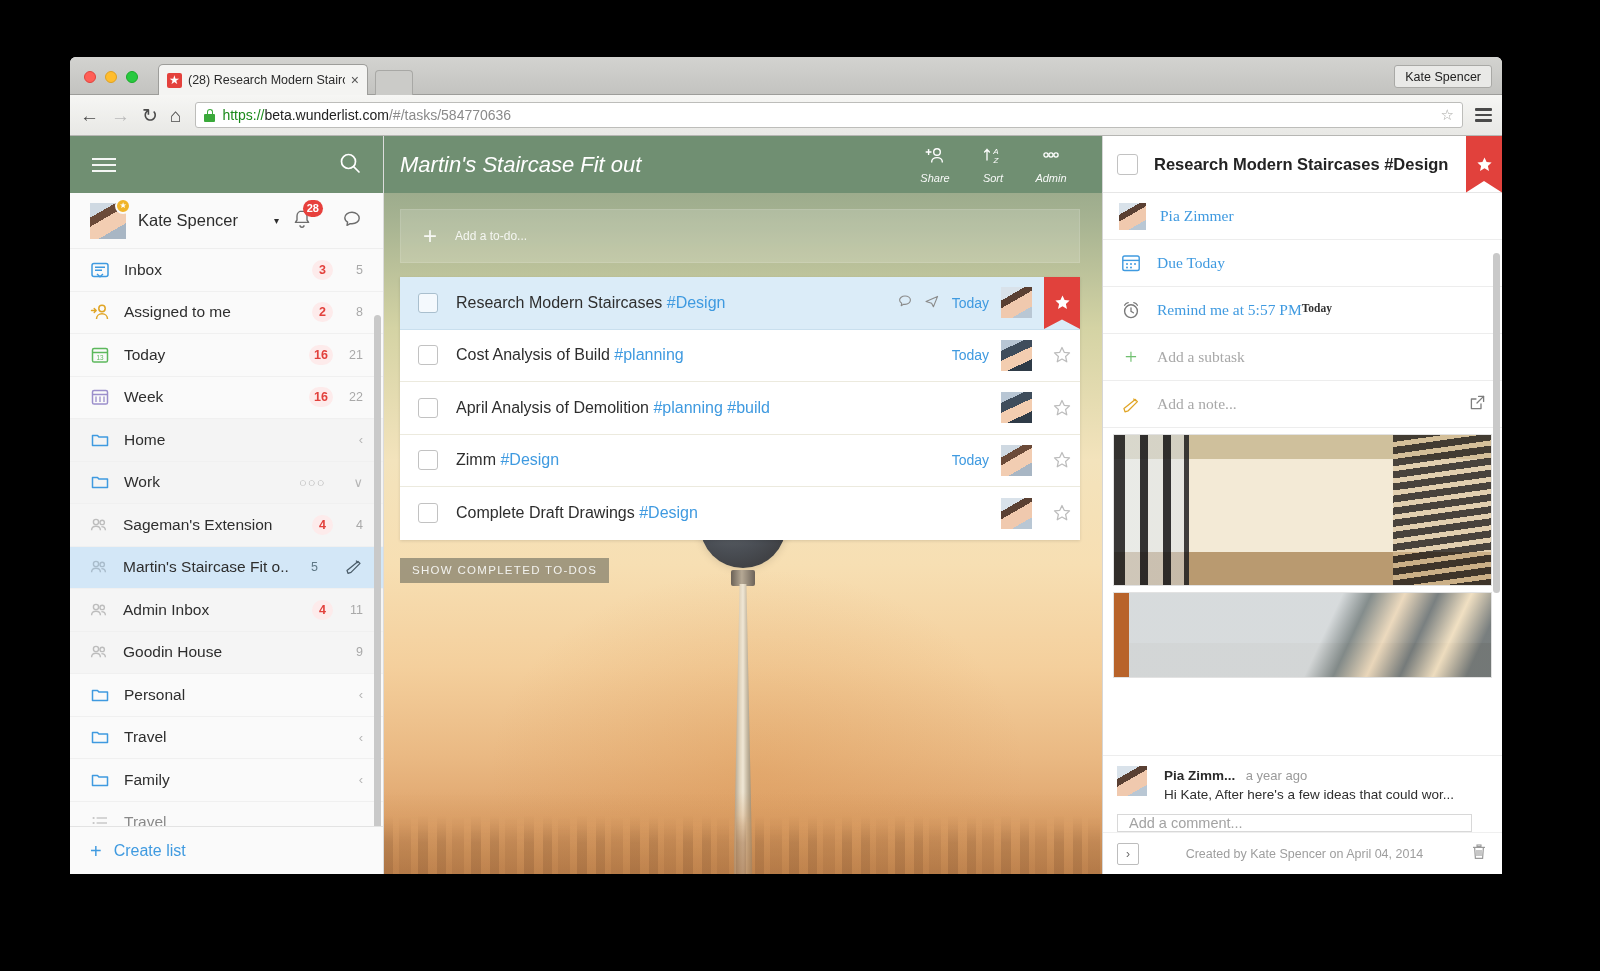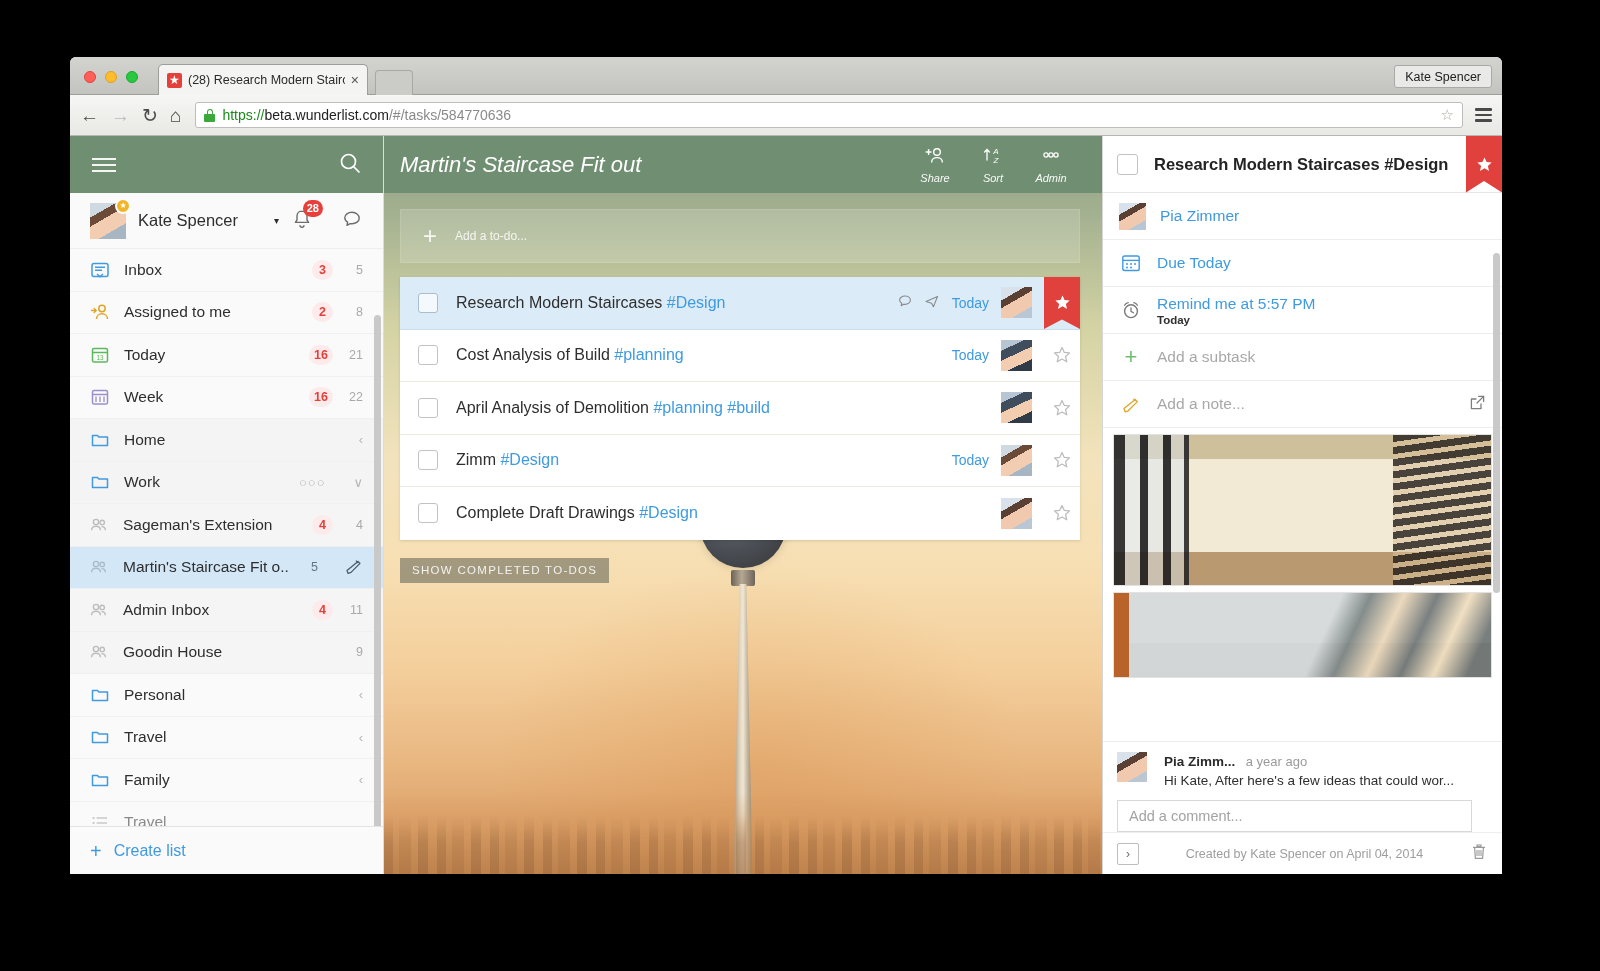--- a/index.html
+++ b/index.html
@@ -395,20 +395,21 @@
     clip-path: polygon(0 0, 100% 0, 100% 100%, 50% 80%, 0 100%);
   }
 
   #detail-scroll { flex: 1 1 auto; overflow: hidden; position: relative; }
   .d-row {
     min-height: 47px;
     display: flex; align-items: center;
     padding: 0 16px; gap: 14px;
     border-bottom: 1px solid #ededed;
     cursor: pointer;
+    font-family: Liberation Serif, serif;
   }
   .d-row .d-ico { width: 24px; flex: 0 0 auto; display: flex; justify-content: center; }
   .d-link { font-size: 15.5px; color: #3f9ae0; }
   .d-sub { font-size: 11.5px; color: #303030; font-weight: bold; margin-top: 1px; }
   .d-muted { font-size: 15.5px; color: #a8a8a8; }
   .d-avatar { width: 27px; height: 27px; flex: 0 0 auto; }
 
   .photo {
     margin: 6px 10px 0 10px;
     border: 1px solid #e2e2e2;
@@ -436,21 +437,21 @@
   }
 
   #comment-block { padding: 10px 14px 0 14px; display: flex; gap: 17px; border-top: 1px solid #ededed; }
   #comment-avatar { width: 30px; height: 30px; flex: 0 0 auto; }
   #comment-author { font-size: 13.5px; font-weight: bold; color: #2b2b2b; }
   #comment-time { font-size: 13px; color: #9a9a9a; margin-left: 6px; }
   #comment-text { font-size: 13.5px; color: #2e2e2e; margin-top: 3px; white-space: nowrap; overflow: hidden; }
 
   #comment-input {
     margin: 12px 30px 0 14px;
-    height: 32px;
+    height: 18px;
     border: 1px solid #d8d8d8;
     display: flex; align-items: center; padding: 0 11px;
     font-size: 14.5px; color: #a3a3a3;
     cursor: text;
   }
 
   #detail-footer {
     height: 42px; flex: 0 0 42px;
     display: flex; align-items: center;
     padding: 0 14px; gap: 10px;
@@ -914,21 +915,21 @@
 
         <div class="d-row">
           <span class="d-ico">
             <svg width="22" height="22" viewBox="0 0 22 22">
                 <circle cx="11" cy="12.2" r="6.4" fill="none" stroke="#7a7a7a" stroke-width="1.4"></circle>
                 <path d="M11 8.8v3.6l2.4 1.4" fill="none" stroke="#7a7a7a" stroke-width="1.3" stroke-linecap="round"></path>
                 <path d="M4.6 6.2c.8-1.5 2.2-2.4 3.6-2.6" fill="none" stroke="#7a7a7a" stroke-width="1.3" stroke-linecap="round"></path>
                 <path d="M17.4 6.2c-.8-1.5-2.2-2.4-3.6-2.6" fill="none" stroke="#7a7a7a" stroke-width="1.3" stroke-linecap="round"></path>
               </svg>
           </span>
-          <span style="display:flex;flex-direction:column;">
+          <span style="display:flex;flex-direction:row;">
             <span class="d-link">Remind me at 5:57 PM</span>
             <span class="d-sub">Today</span>
           </span>
         </div>
 
         <div class="d-row">
           <span class="d-ico" style="font-size:22px;color:#6fbf6f;line-height:1;">+</span>
           <span class="d-muted">Add a subtask</span>
         </div>
 

